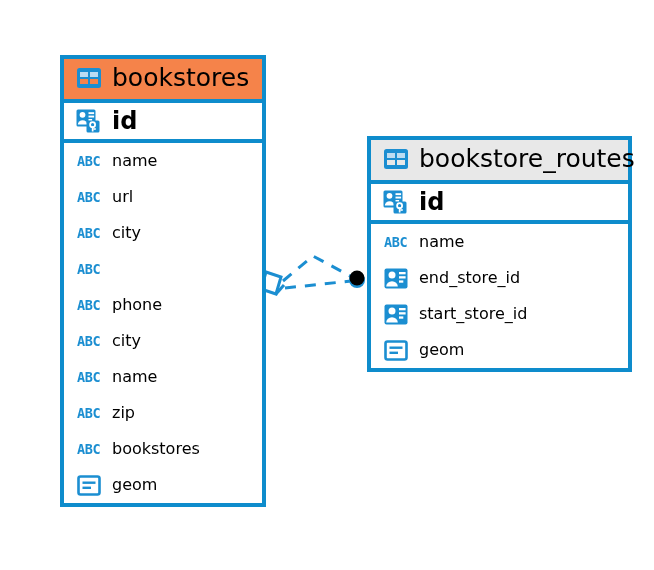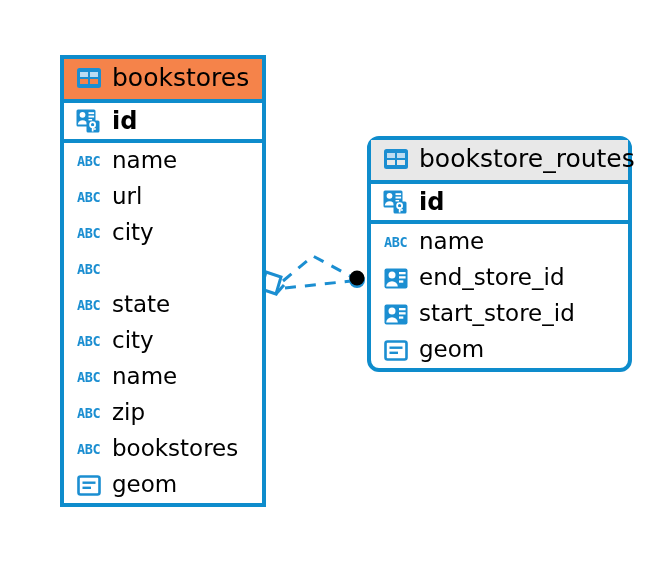--- a/index.html
+++ b/index.html
@@ -63,21 +63,21 @@
   .attr-row {
     display: flex;
     align-items: center;
     gap: 9px;
     padding: 3px 4px 3px 11px;
     box-sizing: border-box;
     min-height: 36px;
   }
 
   .attr-label {
-    font-size: 23px;
+    font-size: 16px;
     color: #000000;
     line-height: 1.1;
     white-space: nowrap;
   }
   .attr-label.pk { font-weight: bold; font-size: 24px; }
 
   .icon-slot {
     width: 28px;
     height: 28px;
     flex: 0 0 28px;
@@ -91,21 +91,20 @@
   
   #entity-bookstores {
     left: 60px;
     top: 55px;
     width: 206px;
   }
   #entity-bookstore-routes {
     left: 367px;
     top: 136px;
     width: 265px;
-    border-radius: 12px;
   }
 </style>
 </head>
 <body>
 
 <div class="canvas">
 
   <svg class="connector-layer" width="654" height="570" viewBox="0 0 654 570">
 
     <path d="M 283 281 L 313 256 L 352 277" fill="none" stroke="#1b8ed1" stroke-width="3" stroke-dasharray="11 9" stroke-linecap="butt"></path>
@@ -190,21 +189,21 @@
               <text x="0" y="12" font-family="DejaVu Sans Mono, monospace" font-size="13.5" font-weight="bold" letter-spacing="-0.4" fill="#1b8ed1">ABC</text>
             </svg>
           </span>
         </div>
         <div class="attr-row">
           <span class="icon-slot">
             <svg width="25" height="14" viewBox="0 0 25 14">
               <text x="0" y="12" font-family="DejaVu Sans Mono, monospace" font-size="13.5" font-weight="bold" letter-spacing="-0.4" fill="#1b8ed1">ABC</text>
             </svg>
           </span>
-          <span class="attr-label">state</span>
+          <span class="attr-label">phone</span>
         </div>
         <div class="attr-row">
           <span class="icon-slot">
             <svg width="25" height="14" viewBox="0 0 25 14">
               <text x="0" y="12" font-family="DejaVu Sans Mono, monospace" font-size="13.5" font-weight="bold" letter-spacing="-0.4" fill="#1b8ed1">ABC</text>
             </svg>
           </span>
           <span class="attr-label">city</span>
         </div>
         <div class="attr-row">

